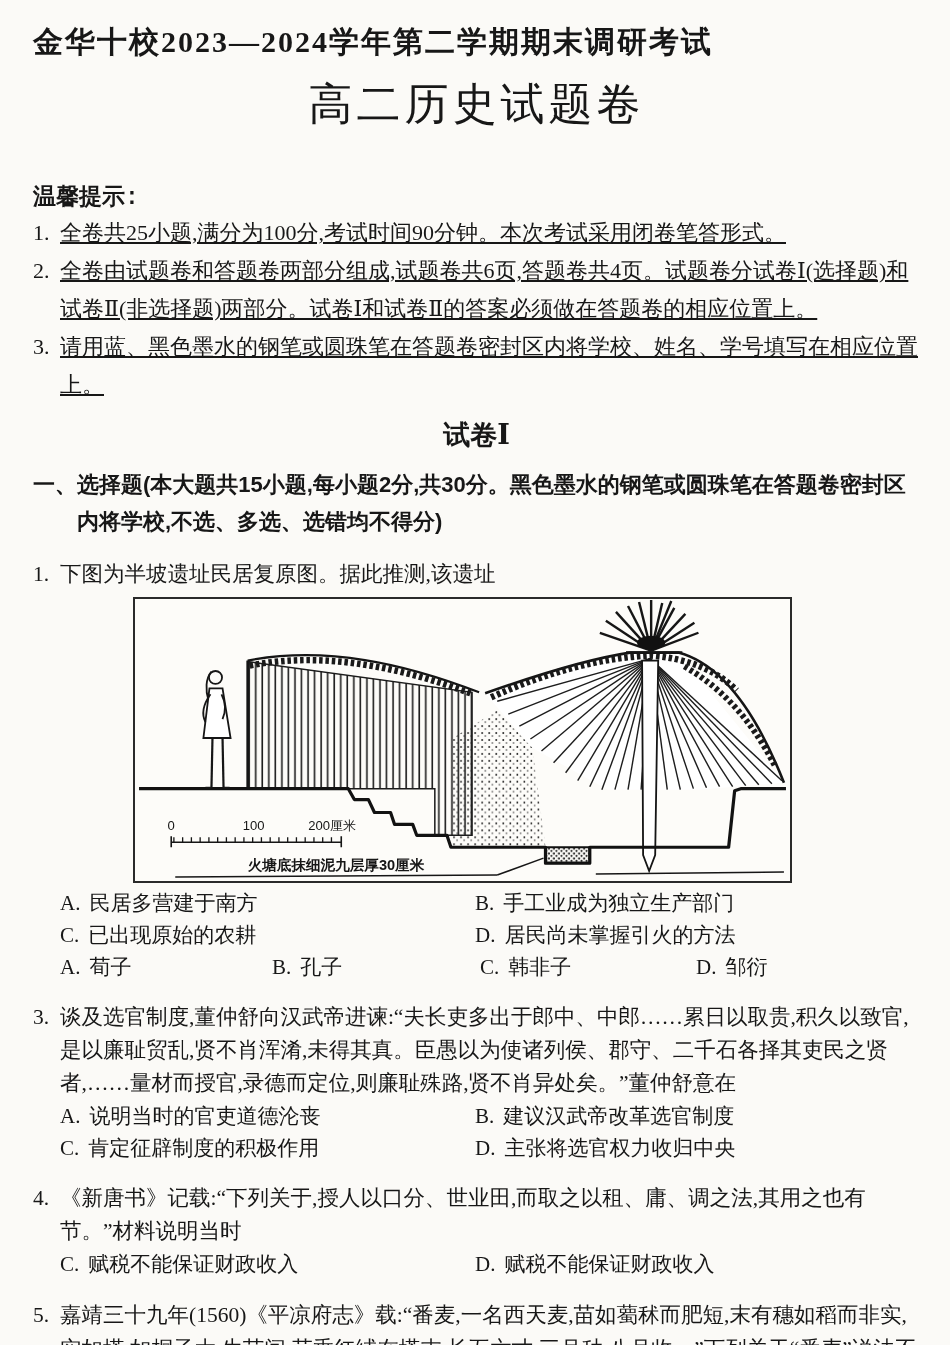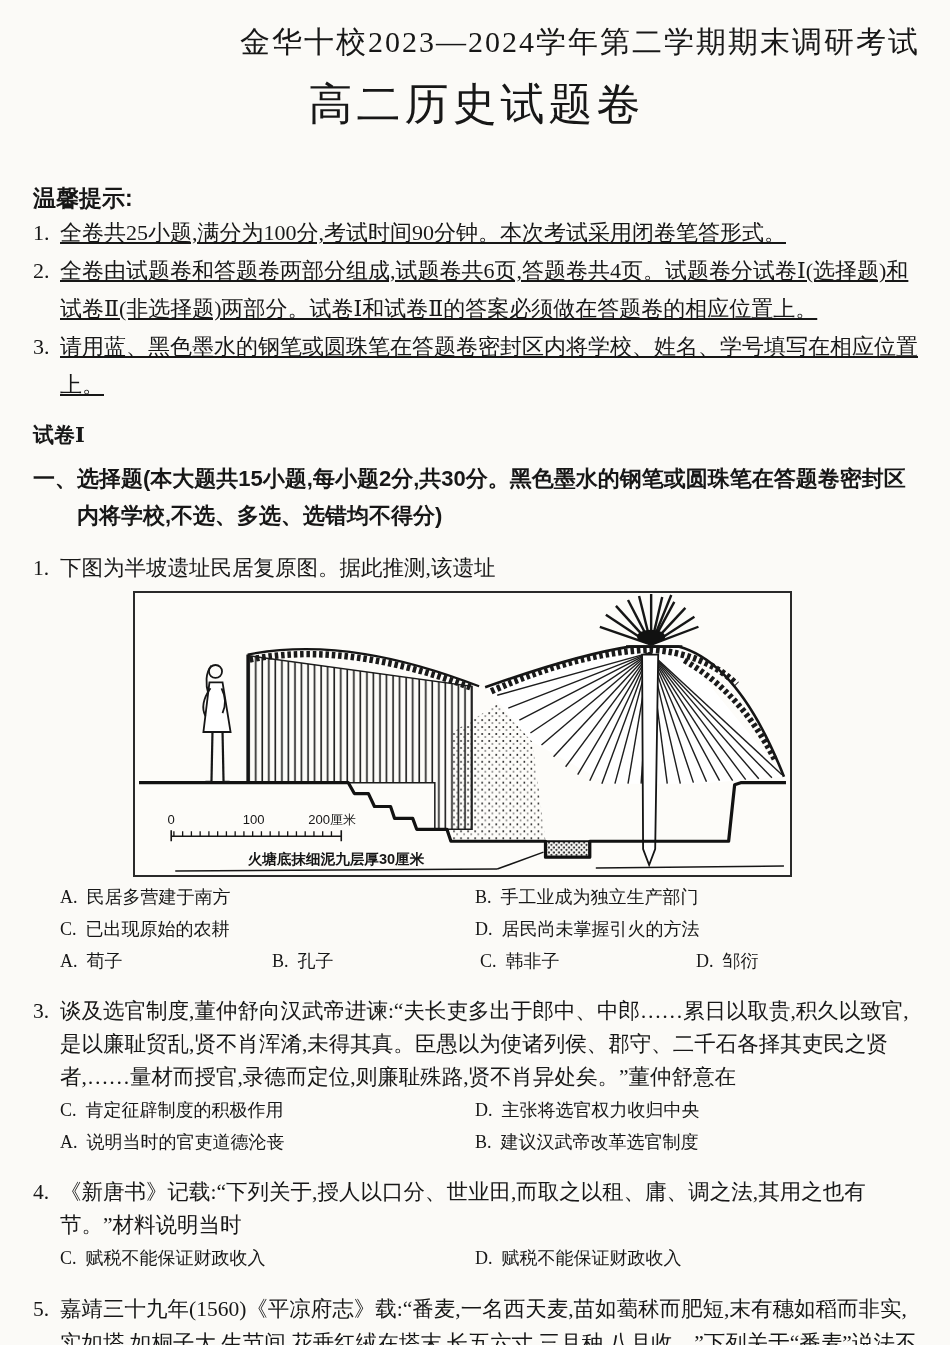--- a/index.html
+++ b/index.html
@@ -2,33 +2,33 @@
 <html><head>
 <meta charset="utf-8">
 <style>
   html,body{margin:0;padding:0;}
   body{
     width:950px;height:1345px;overflow:hidden;
     background:#fbfaf7;color:#171717;
     font-family:"Liberation Serif","DejaVu Serif",serif;
   }
   .sheet{box-sizing:border-box;width:950px;height:1345px;padding:22px 30px 0 33px;position:relative;}
-  .title1{font-size:30px;font-weight:normal;text-align:right;letter-spacing:2px;line-height:40px;}
+  .title1{font-size:30px;font-weight:bold;text-align:left;letter-spacing:2px;line-height:40px;}
   .title2{font-size:44px;font-weight:normal;text-align:center;letter-spacing:4px;line-height:58px;margin-top:14px;}
-  .notice-h{font-size:23px;font-weight:bold;margin-top:48px;line-height:32px;font-family:Liberation Sans, sans-serif;}
+  .notice-h{font-size:23px;font-weight:bold;margin-top:48px;line-height:32px;font-family:Liberation Mono, monospace;}
   .notice-item{font-size:22px;line-height:38px;text-decoration:underline;}
   .hang{padding-left:27px;}
   .hang .num{display:inline-block;width:27px;margin-left:-27px;white-space:nowrap;}
   .hang44{padding-left:44px;}
   .hang44 .num{display:inline-block;width:44px;margin-left:-44px;white-space:nowrap;}
-  .paper-head{font-size:21px;font-weight:bold;text-align:left;margin-top:14px;margin-bottom:8px;line-height:34px;}
+  .paper-head{font-size:27px;font-weight:bold;text-align:center;margin-top:14px;margin-bottom:14px;line-height:34px;}
   .sec-head{font-size:22px;font-weight:bold;line-height:37px;font-family:"Liberation Sans","DejaVu Sans",sans-serif;}
   .q{font-size:21.5px;line-height:33px;margin-top:18px;}
   .q5{line-height:34px;}
-  .opt-row{display:flex;padding-left:27px;font-size:18px;line-height:32px;}
+  .opt-row{display:flex;padding-left:27px;font-size:21px;line-height:32px;}
   .cols2 .opt{flex:0 0 415px;}
   .cols2 .opt:last-child{flex:1 1 auto;}
   .cols4 .opt:nth-child(1){flex:0 0 212px;}
   .cols4 .opt:nth-child(2){flex:0 0 208px;}
   .cols4 .opt:nth-child(3){flex:0 0 216px;}
   .cols4 .opt:nth-child(4){flex:1 1 auto;}
   .opt-label{margin-right:9px;}
   .figure{box-sizing:border-box;width:659px;height:286px;border:2px solid #2a2a2a;margin:6px 0 4px 100px;background:#fdfcf9;}
   .emph{
     -webkit-text-emphasis:filled dot;-webkit-text-emphasis-position:under left;
@@ -190,27 +190,27 @@
     <span class="opt"><span class="opt-label">A.</span><span>荀子</span></span>
     <span class="opt"><span class="opt-label">B.</span><span>孔子</span></span>
     <span class="opt"><span class="opt-label">C.</span><span>韩非子</span></span>
     <span class="opt"><span class="opt-label">D.</span><span>邹衍</span></span>
   </div>
 
   <div class="q hang">
     <span class="num">3.</span><span>谈及选官制度,董仲舒向汉武帝进谏:“夫长吏多出于郎中、中郎……累日以取贵,积久以致官,是以廉耻贸乱,贤不肖浑淆,未得其真。臣愚以为使诸列侯、郡守、二千石各择其吏民之贤者,……量材而授官,录德而定位,则廉耻殊路,贤不肖异处矣。”董仲舒意在</span>
   </div>
   <div class="opt-row cols2">
+    <span class="opt"><span class="opt-label">A.</span><span>说明当时的官吏道德沦丧</span></span>
+    <span class="opt"><span class="opt-label">B.</span><span>建议汉武帝改革选官制度</span></span>
+  </div>
+  <div class="opt-row cols2">
     <span class="opt"><span class="opt-label">C.</span><span>肯定征辟制度的积极作用</span></span>
     <span class="opt"><span class="opt-label">D.</span><span>主张将选官权力收归中央</span></span>
   </div>
-  <div class="opt-row cols2">
-    <span class="opt"><span class="opt-label">A.</span><span>说明当时的官吏道德沦丧</span></span>
-    <span class="opt"><span class="opt-label">B.</span><span>建议汉武帝改革选官制度</span></span>
-  </div>
 
   <div class="q hang">
     <span class="num">4.</span><span>《新唐书》记载:“下列关于,授人以口分、世业田,而取之以租、庸、调之法,其用之也有节。”材料说明当时</span>
   </div>
   <div class="opt-row cols2">
     <span class="opt"><span class="opt-label">C.</span><span>赋税不能保证财政收入</span></span>
     <span class="opt"><span class="opt-label">D.</span><span>赋税不能保证财政收入</span></span>
   </div>
 
   <div class="q q5 hang">

